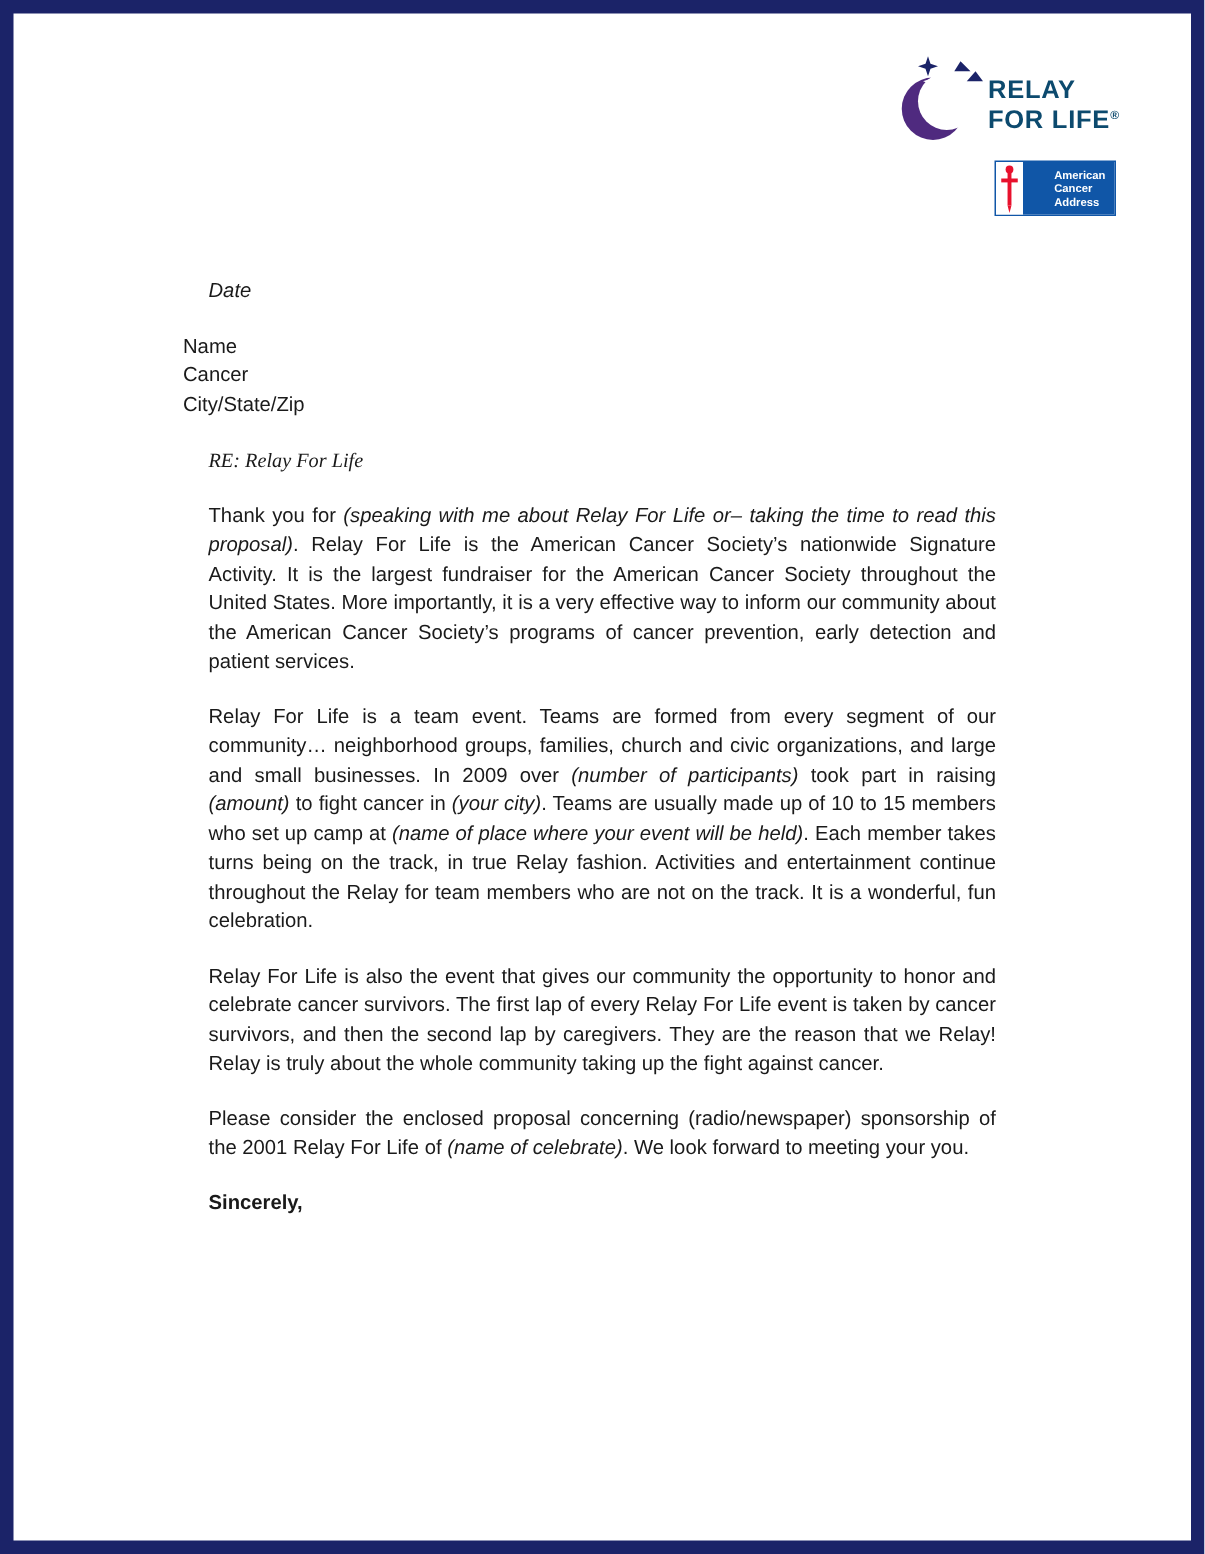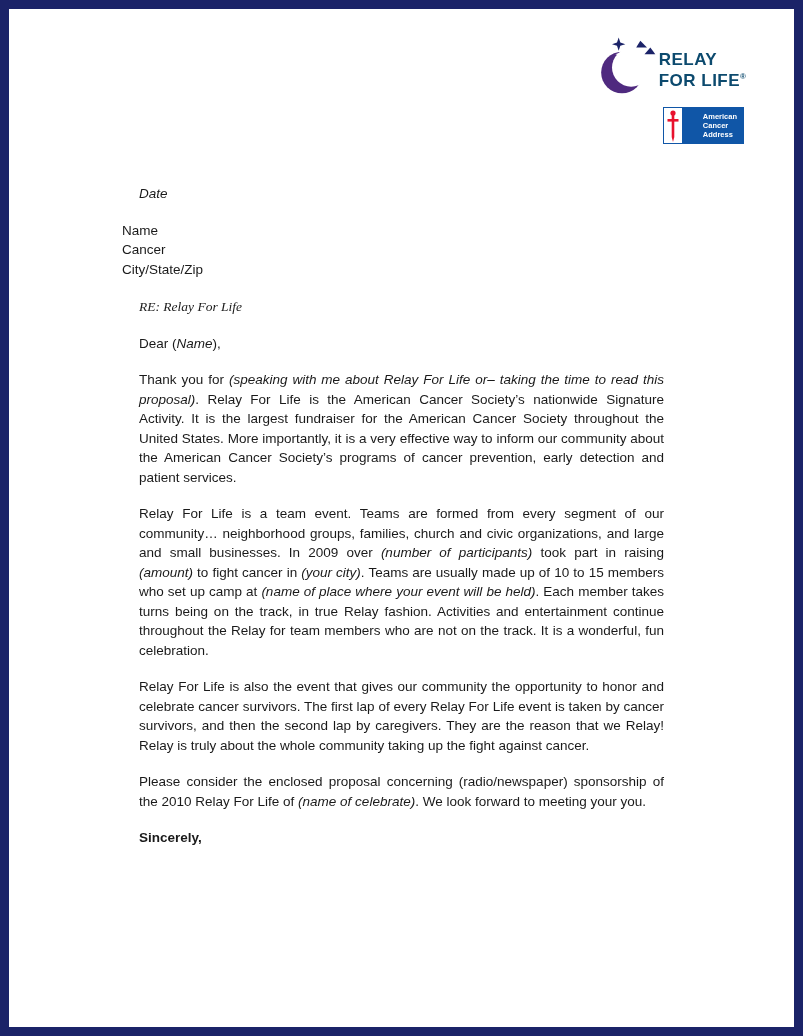--- a/index.html
+++ b/index.html
@@ -120,23 +120,22 @@
     <p class="date-line it">Date</p>
 
     <div class="recipient">
       <div>Name</div>
       <div>Cancer</div>
       <div>City/State/Zip</div>
     </div>
 
     <p class="subject-line it">RE: Relay For Life</p>
 
-    <p class="salutation"><span>Dear (</span><span class="it">Name</span><span>),</span></p>
 
     <p class="body-par"><span>Thank you for </span><span class="it">(speaking with me about Relay For Life or– taking the time to read this proposal)</span><span>. Relay For Life is the American Cancer Society’s nationwide Signature Activity. It is the largest fundraiser for the American Cancer Society throughout the United States.  More importantly, it is a very effective way to inform our community about the American Cancer Society’s programs of cancer prevention, early detection and patient services.</span></p>
     <p class="body-par"><span>Relay For Life is a team event. Teams are formed from every segment of our community… neighborhood groups, families, church and civic organizations, and large and small businesses. In 2009 over </span><span class="it">(number of participants)</span><span> took part in raising </span><span class="it">(amount)</span><span> to fight cancer in </span><span class="it">(your city)</span><span>.  Teams are usually made up of 10 to 15 members who set up camp at </span><span class="it">(name of place where your event will be held)</span><span>.  Each member takes turns being on the track, in true Relay fashion. Activities and entertainment continue throughout the Relay for team members who are not on the track.  It is a wonderful, fun celebration.</span></p>
     <p class="body-par"><span>Relay For Life is also the event that gives our community the opportunity to honor and celebrate cancer survivors. The first lap of every Relay For Life event is taken by cancer survivors, and then the second lap by caregivers. They are the reason that we Relay! Relay is truly about the whole community taking up the fight against cancer.</span></p>
-    <p class="body-par"><span>Please consider the enclosed proposal concerning (radio/newspaper) sponsorship of the 2010 Relay For Life of </span><span class="it">(name of celebrate)</span><span>. We look forward to meeting your you.</span></p>
+    <p class="body-par"><span>Please consider the enclosed proposal concerning (radio/newspaper) sponsorship of the 2001 Relay For Life of </span><span class="it">(name of celebrate)</span><span>. We look forward to meeting your you.</span></p>
 
     <p class="closing">Sincerely,</p>
   </div>
 
 </div>
 
 </body></html>

